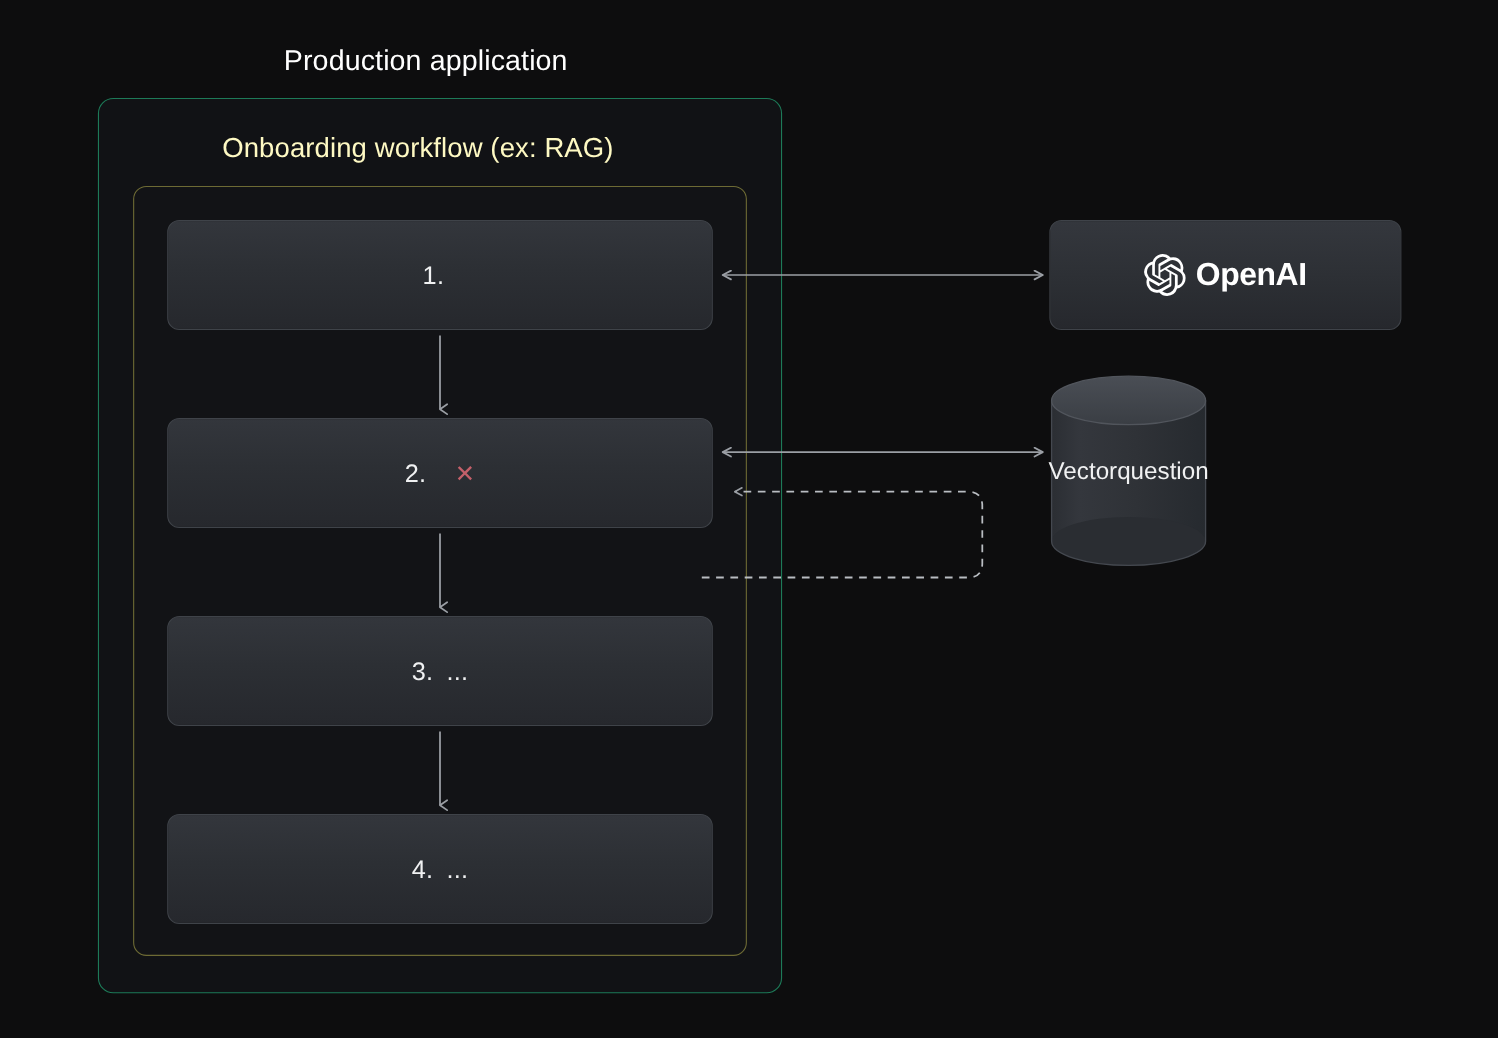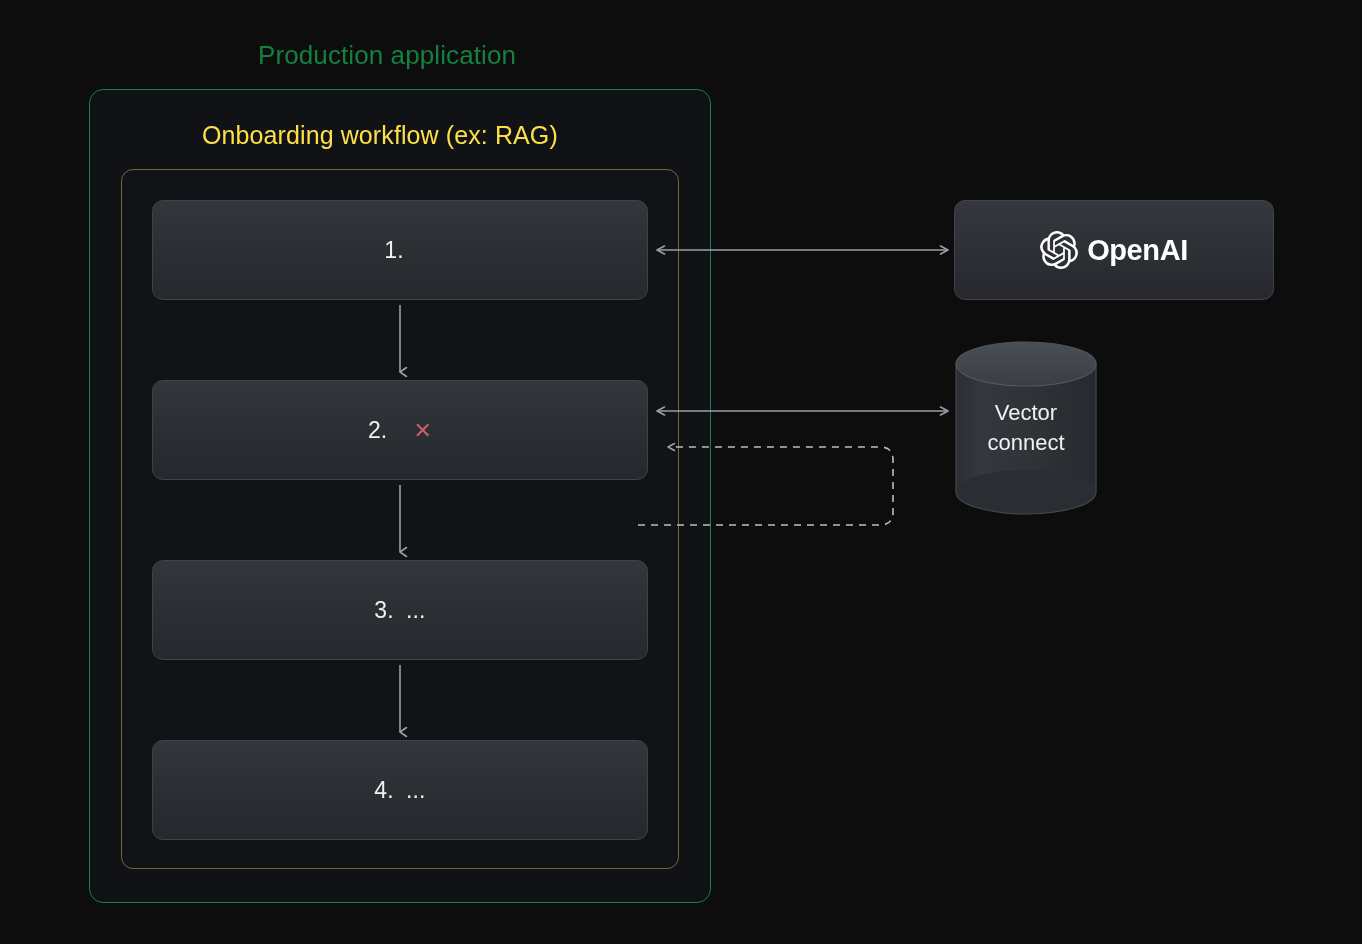--- a/index.html
+++ b/index.html
@@ -21,21 +21,21 @@
     inset: 0;
     background: #0d0d0e;
   }
 
   
   .outer-title {
     position: absolute;
     left: 258px;
     top: 40px;
     font-size: 26px;
-    color: #15803d;
+    color: #ffffff;
     letter-spacing: 0.1px;
     white-space: nowrap;
   }
   .outer-box {
     position: absolute;
     left: 89px;
     top: 89px;
     width: 622px;
     height: 814px;
     border: 1.4px solid #1d7a58;
@@ -43,21 +43,21 @@
     background: #111215;
     box-sizing: border-box;
   }
 
   
   .inner-title {
     position: absolute;
     left: 202px;
     top: 121px;
     font-size: 25px;
-    color: #fde047;
+    color: #fef9c3;
     letter-spacing: 0.1px;
     white-space: nowrap;
     z-index: 4;
   }
   .inner-box {
     position: absolute;
     left: 121px;
     top: 169px;
     width: 558px;
     height: 700px;
@@ -132,21 +132,20 @@
     height: 176px;
     z-index: 3;
   }
   .vdb-label {
     position: absolute;
     left: 0;
     top: 0;
     width: 144px;
     height: 176px;
     display: flex;
-    flex-direction: column;
     align-items: center;
     justify-content: center;
     color: #f0f1f2;
     font-size: 22px;
     line-height: 1.35;
     text-align: center;
     z-index: 2;
     pointer-events: none;
   }
 
@@ -252,17 +251,17 @@
           <stop offset="100%" stop-color="#3a3e44"></stop>
         </linearGradient>
       </defs>
       <path d="M2 24 L2 152 A70 22 0 0 0 142 152 L142 24 Z" fill="url(#cylBody)"></path>
       <ellipse cx="72" cy="152" rx="70" ry="22" fill="#2a2d32"></ellipse>
       <path d="M2 24 L2 152 A70 22 0 0 0 142 152 L142 24" fill="none" stroke="#44484f" stroke-width="1.2"></path>
       <ellipse cx="72" cy="24" rx="70" ry="22" fill="url(#cylTop)" stroke="#51555c" stroke-width="1.2"></ellipse>
     </svg>
     <div class="vdb-label">
       <span>Vector</span>
-      <span>connect</span>
+      <span>question</span>
     </div>
   </div>
 
 </div>
 
 </body></html>

